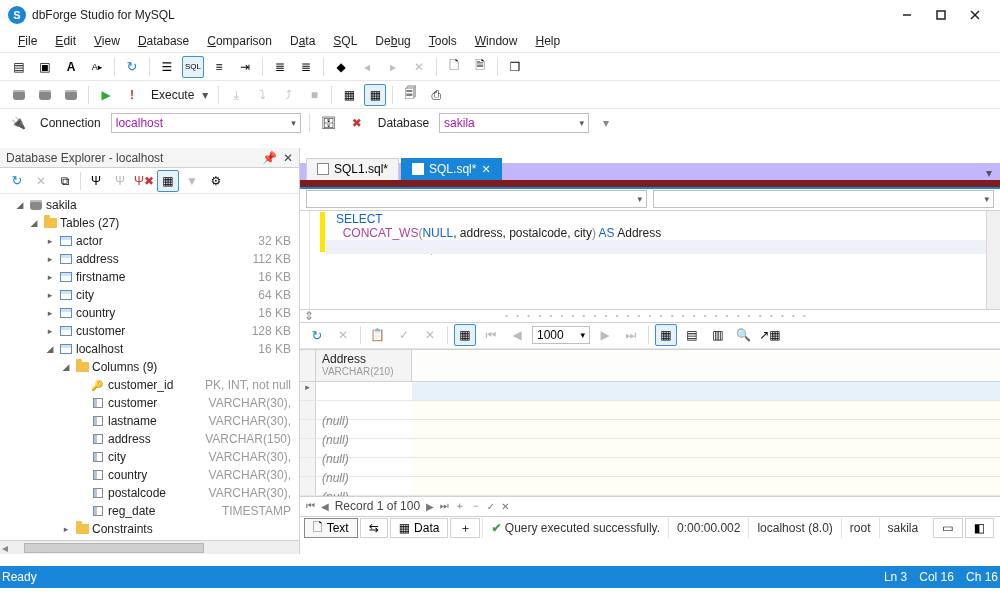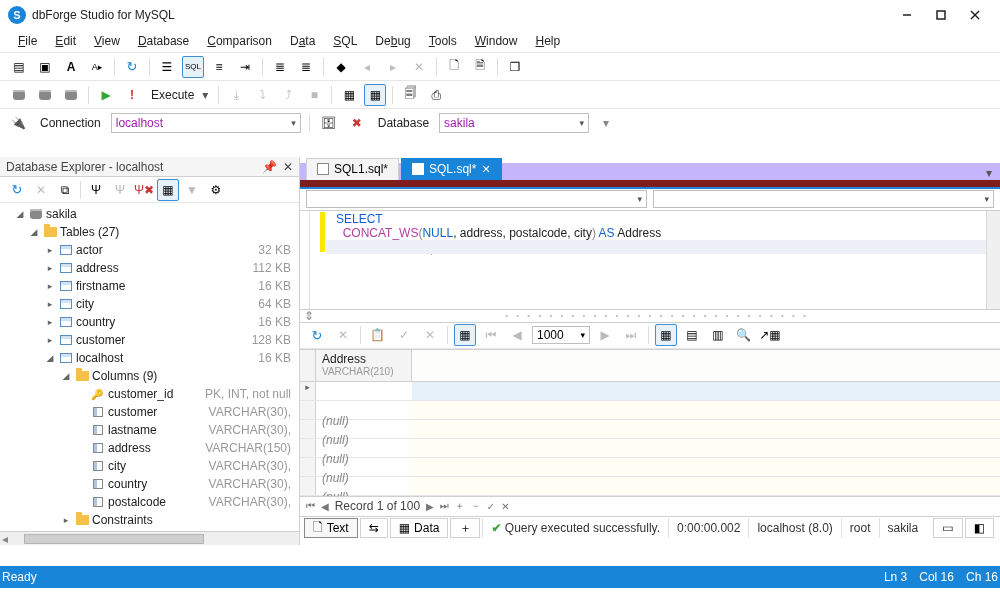--- a/index.html
+++ b/index.html
@@ -356,20 +356,28 @@
           <span class="extra">VARCHAR(30),</span>
         </div>
       <div class="node ind5">
           <span class="exp"></span>
           <span class="icon">
             <span class="ic-col"></span>
           </span>
           <span class="label">postalcode</span>
           <span class="extra">VARCHAR(30),</span>
         </div>
+      <div class="node ind5">
+          <span class="exp"></span>
+          <span class="icon">
+            <span class="ic-col"></span>
+          </span>
+          <span class="label">reg_date</span>
+          <span class="extra">TIMESTAMP</span>
+        </div>
       <div class="node ind4">
           <span class="exp">▸</span>
           <span class="icon">
             <span class="ic-folder"></span>
           </span>
           <span class="label">Constraints</span>
         </div>
     </div>
     <div class="tree-scrollbar">
       <span style="padding:0 2px;color:#888;">◂</span>

